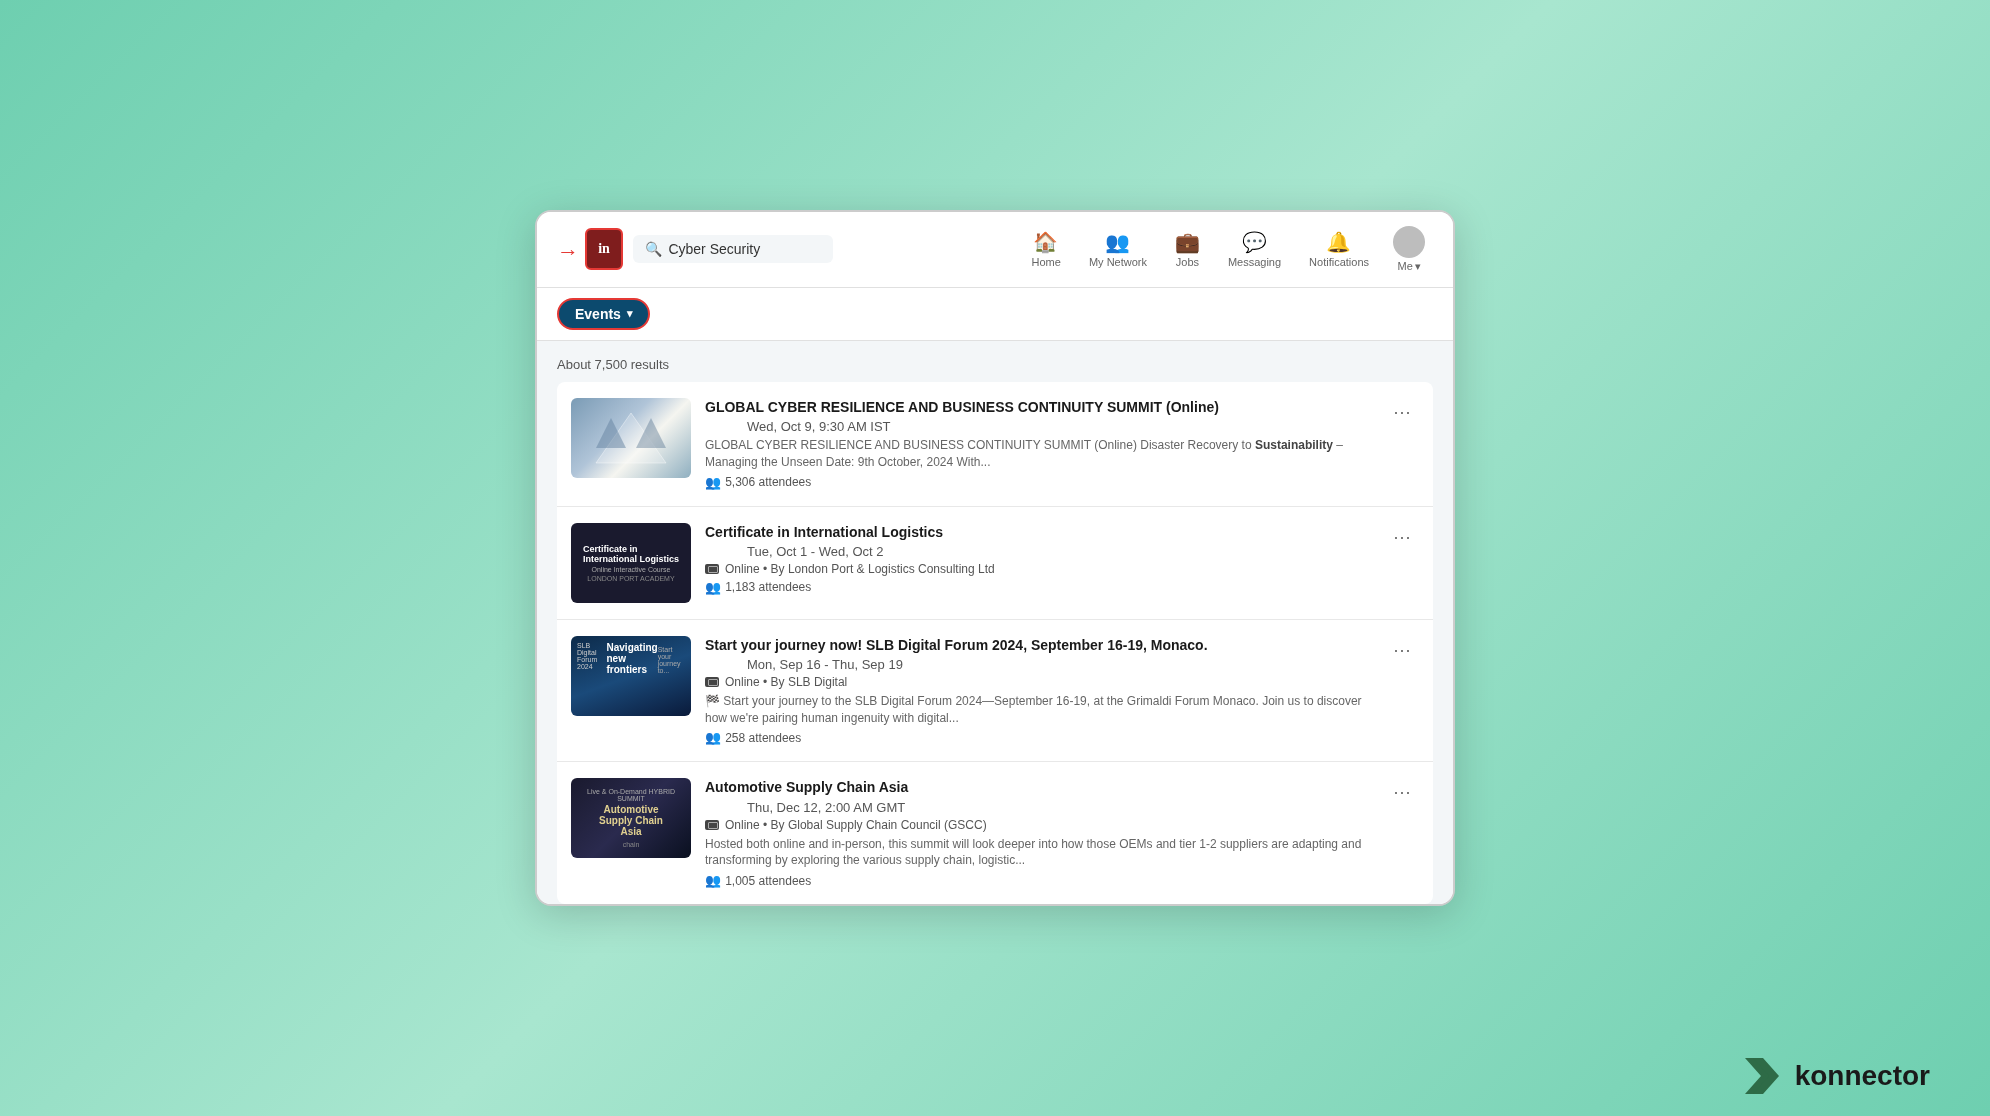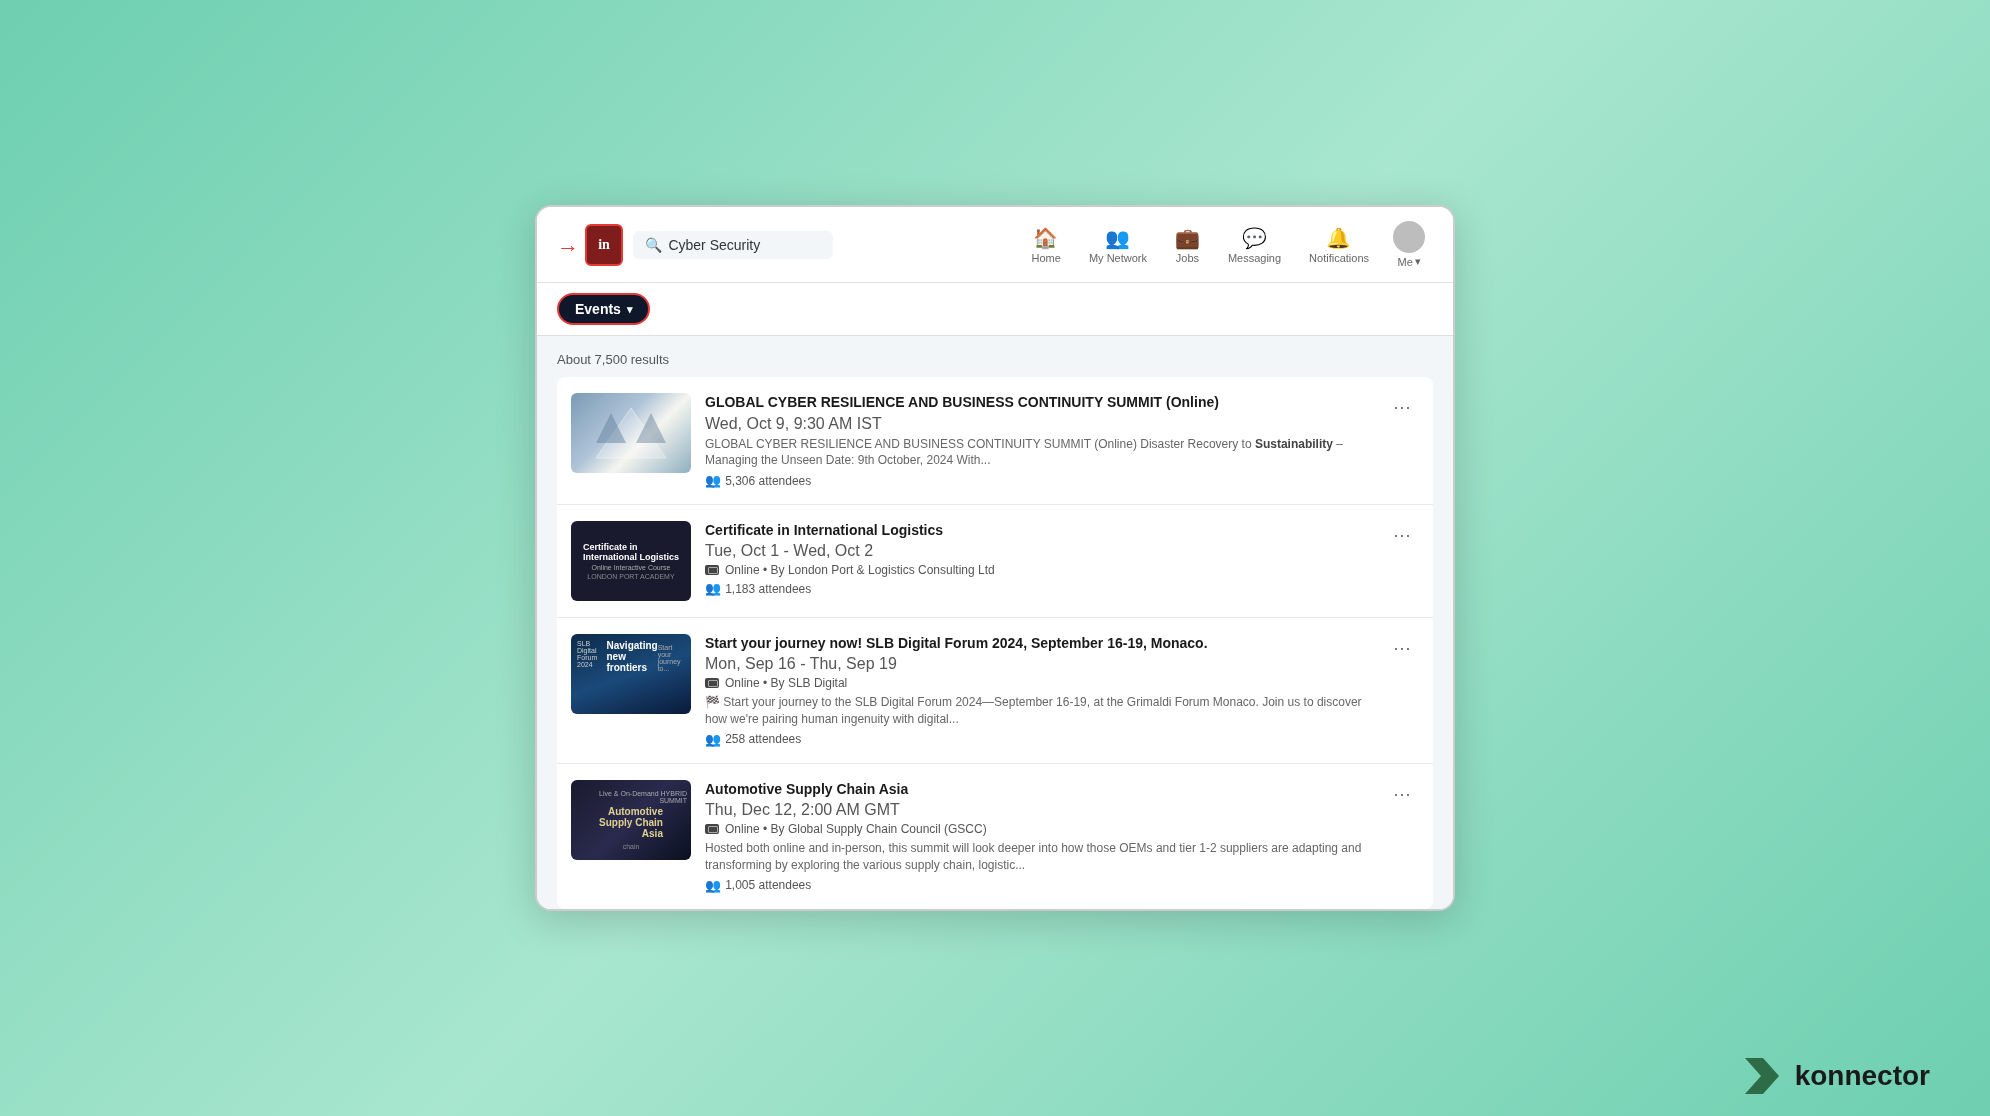--- a/index.html
+++ b/index.html
@@ -126,21 +126,21 @@
     
     .filter-bar {
       padding: 10px 20px;
       background: #fff;
       border-bottom: 1px solid #e0e0e0;
       display: flex;
       align-items: center;
       gap: 10px;
     }
     .events-btn {
-      background: #0f172a;
+      background: #0c4a6e;
       color: #fff;
       border: 2.5px solid #e53935;
       border-radius: 20px;
       padding: 6px 16px;
       font-size: 14px;
       font-weight: 600;
       cursor: pointer;
       display: flex;
       align-items: center;
       gap: 6px;
@@ -202,36 +202,37 @@
       width: 100%; height: 100%;
       display: flex; flex-direction: row; align-items: flex-start; justify-content: center;
       color: #fff; font-size: 9px; padding: 6px;
     }
     .thumb-3-tag { font-size: 7px; color: #ccc; margin-bottom: 2px; }
     .thumb-3-title { font-size: 10px; font-weight: bold; }
     .thumb-4 {
       background: linear-gradient(135deg, #1a1a2e 0%, #2a2a4e 50%, #0a1020 100%);
       width: 100%; height: 100%;
       display: flex; flex-direction: column; align-items: center; justify-content: center;
-      color: #fff; font-size: 9px; padding: 4px; text-align: right;
+      color: #fff; font-size: 9px; padding: 4px; text-align: center;
     }
     .thumb-4-title { font-size: 10px; font-weight: bold; color: #e0d090; margin-bottom: 2px; }
 
     .event-info { flex: 1; }
     .event-title {
       font-size: 14px;
       font-weight: 700;
       color: #1a1a1a;
       line-height: 1.3;
       margin-bottom: 3px;
     }
     .event-date {
-      font-size: 16px;
+      font-size: 13px;
       color: #555;
       margin-bottom: 3px;
+      margin-left: 42px;
     }
     .event-location {
       font-size: 12px;
       color: #555;
       margin-bottom: 4px;
       display: flex;
       align-items: center;
       gap: 4px;
     }
     .event-desc {

